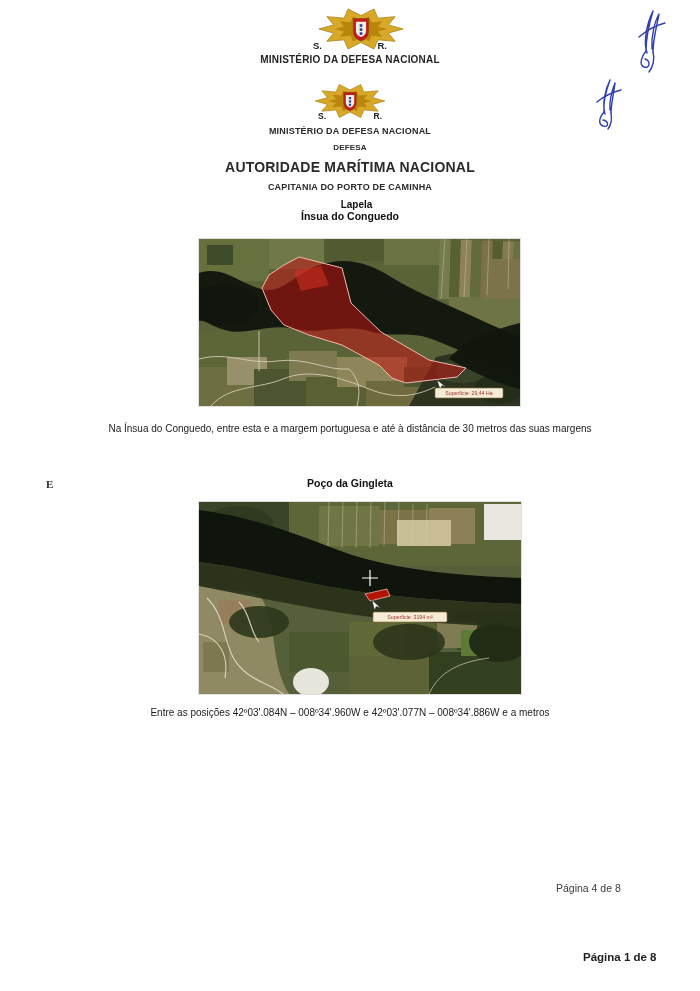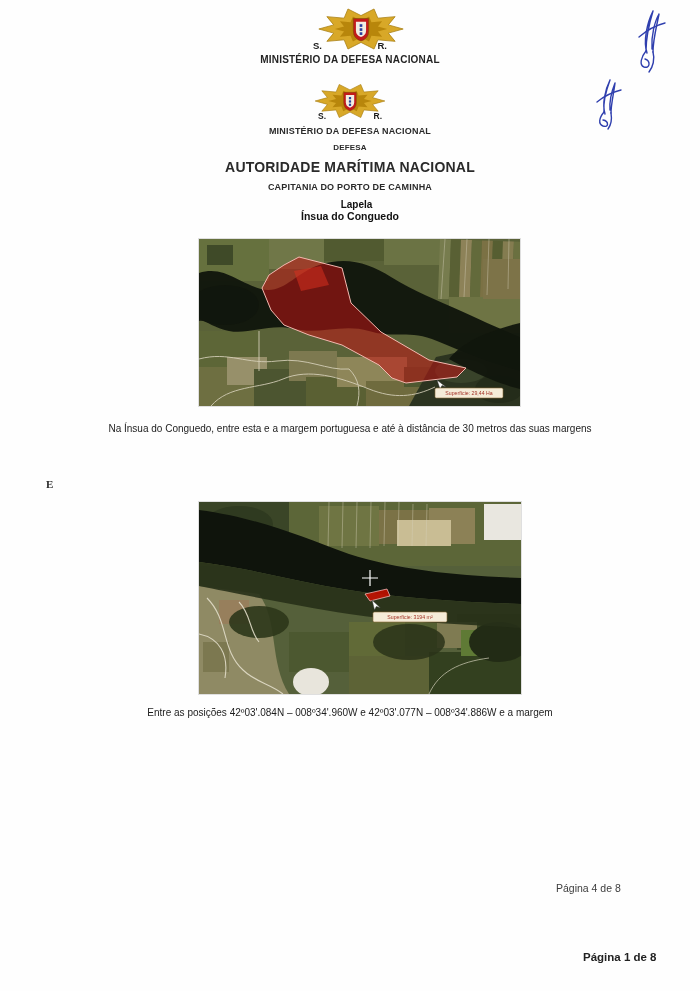--- a/index.html
+++ b/index.html
@@ -158,20 +158,21 @@
         <rect width="68" height="10" rx="1.5" fill="#f5ecd8" stroke="#8a6d3b" stroke-width="0.6"></rect>
         <text x="34" y="7" font-size="5.2" text-anchor="middle" fill="#a33327" font-family="Liberation Sans, sans-serif">Superfície: 29,44 Ha</text>
       </g>
     </svg>
   </div>
 
   <div class="caption cap1">Na Ínsua do Conguedo, entre esta e a margem portuguesa e até à distância de 30 metros das suas margens</div>
 
   <div class="stray">E</div>
 
+  <div class="heading2">Poço da Gingleta</div>
 
   <div class="map map2">
     <svg viewBox="0 0 322 192" preserveAspectRatio="none">
       <rect width="322" height="192" fill="#55603a"></rect>
       <g>
         <rect x="0" y="0" width="322" height="64" fill="#5c6638"></rect>
         <rect x="0" y="0" width="90" height="60" fill="#3a4527"></rect>
         <ellipse cx="40" cy="22" rx="34" ry="18" fill="#2f3a20"></ellipse>
         <rect x="120" y="4" width="60" height="40" fill="#6f7543"></rect>
         <rect x="180" y="8" width="50" height="34" fill="#7b7246"></rect>
@@ -208,18 +209,18 @@
       <path d="M163,76 h16 M171,68 v16" stroke="#ffffff" stroke-width="1.2" fill="none"></path>
       <path d="M166,92 L188,87 L191,94 L171,99 Z" fill="#cc1100" fill-opacity="0.85" stroke="#ffcccc" stroke-width="0.7"></path>
       <path d="M173,98 l2.5,10 l1.8,-3.5 l4,1.2 z" fill="#ffffff" stroke="#333333" stroke-width="0.5"></path>
       <g transform="translate(174,110)">
         <rect width="74" height="10" rx="1.5" fill="#f5ecd8" stroke="#8a6d3b" stroke-width="0.6"></rect>
         <text x="37" y="7" font-size="5.2" text-anchor="middle" fill="#a33327" font-family="Liberation Sans, sans-serif">Superfície: 3194 m²</text>
       </g>
     </svg>
   </div>
 
-  <div class="caption cap2">Entre as posições 42º03'.084N – 008º34'.960W e 42º03'.077N – 008º34'.886W e a margem</div>
+  <div class="caption cap2">Entre as posições 42º03'.084N – 008º34'.960W e 42º03'.077N – 008º34'.886W e a metros</div>
 
   <div class="footer1">Página 4 de 8</div>
   <div class="footer2">Página 1 de 8</div>
 
 </div>
 
 </body></html>

